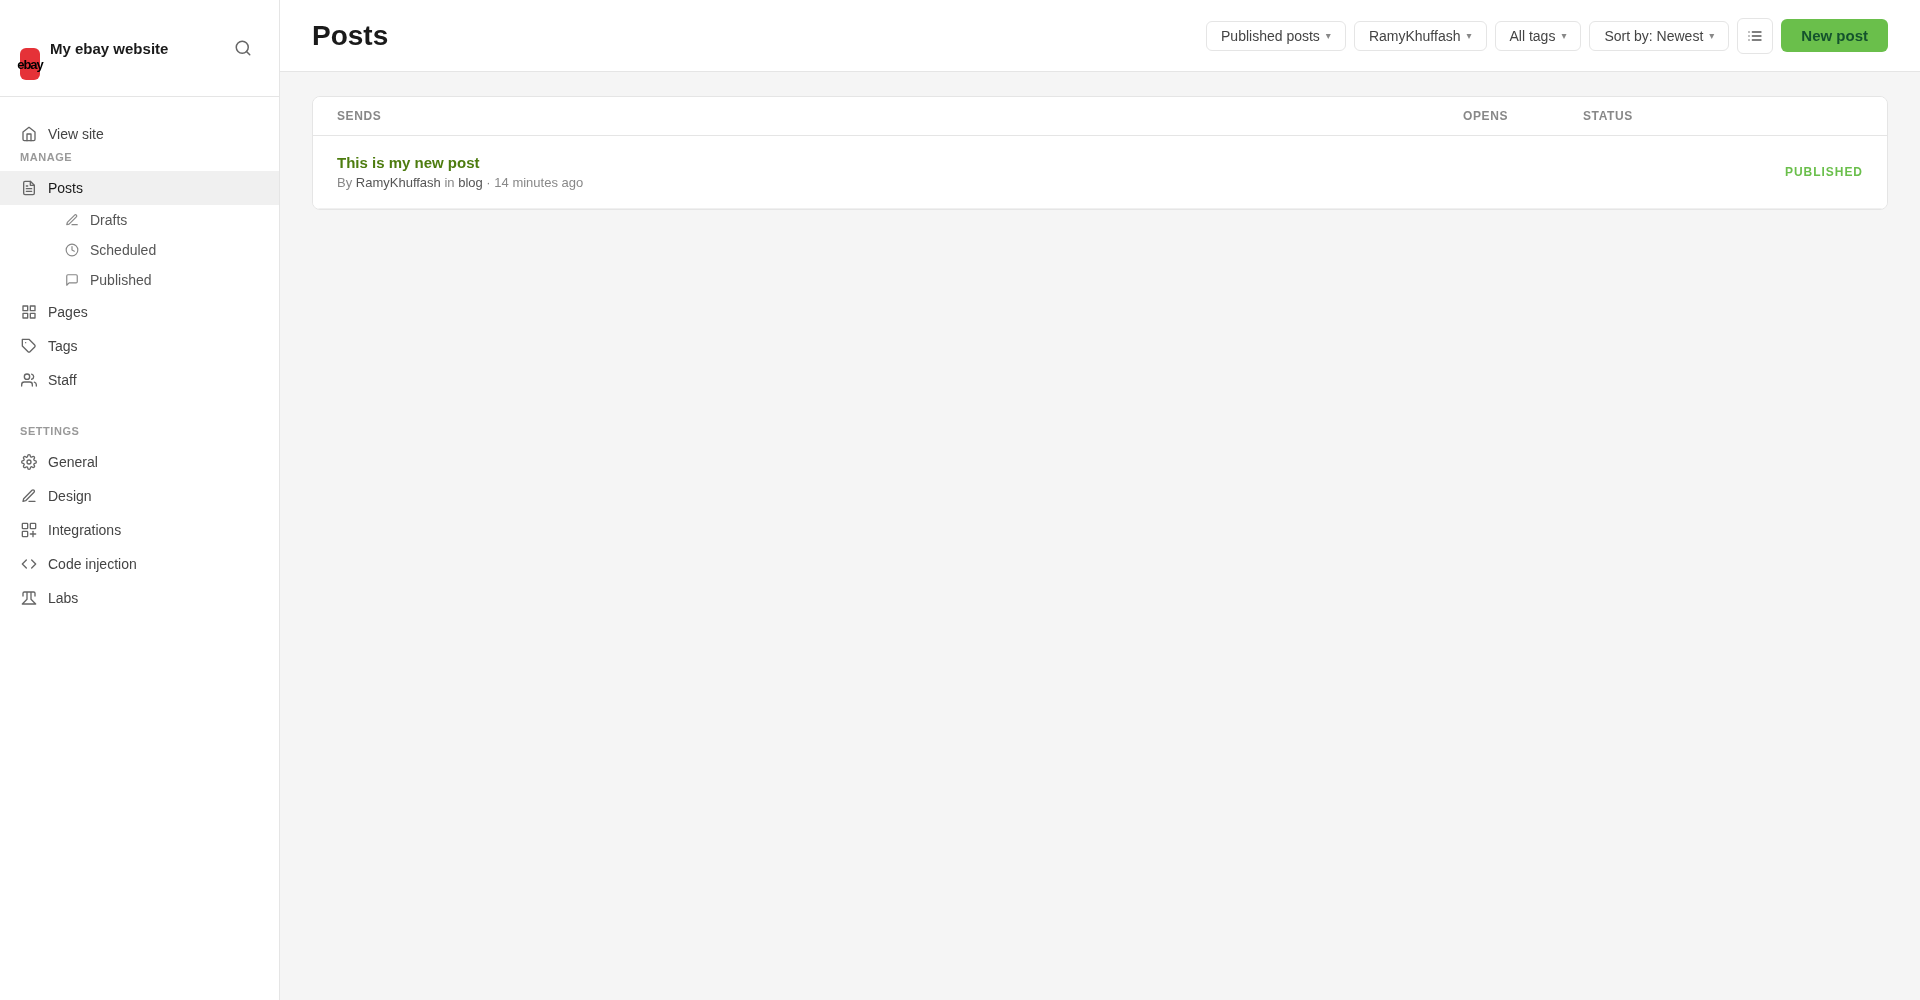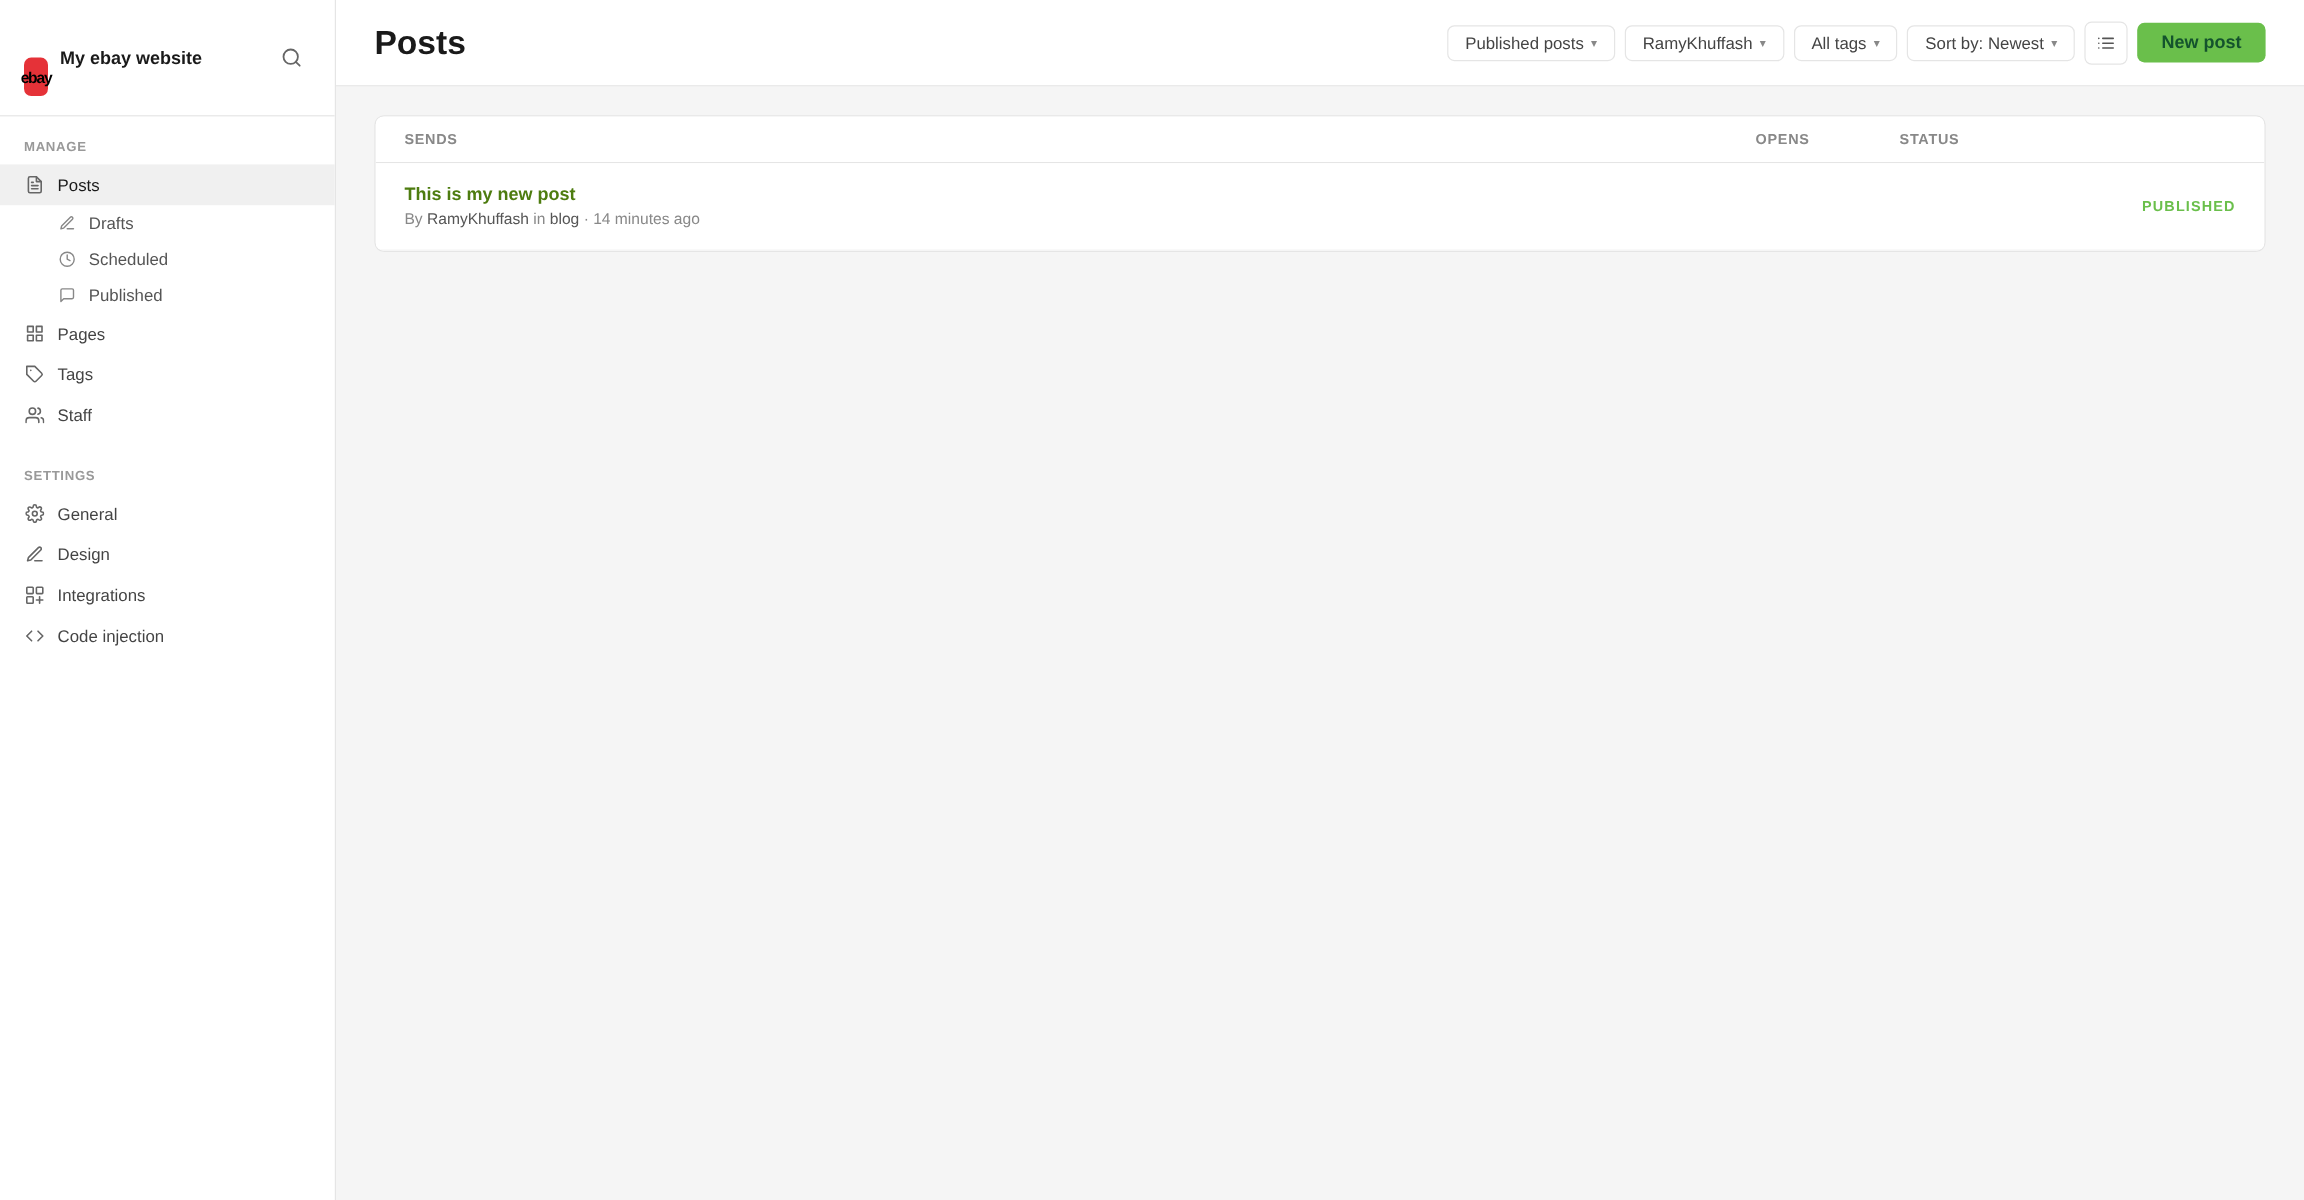--- a/index.html
+++ b/index.html
@@ -88,21 +88,21 @@
     .sidebar-item .item-icon {
       width: 18px;
       height: 18px;
       display: flex;
       align-items: center;
       justify-content: center;
       color: #666;
       flex-shrink: 0;
     }
     .sidebar-sub {
-      padding-left: 0;
+      padding-left: 16px;
     }
     .sidebar-sub-item {
       display: flex;
       align-items: center;
       gap: 10px;
       padding: 7px 20px 7px 48px;
       cursor: pointer;
       color: #555;
       font-size: 14px;
     }
@@ -245,20 +245,29 @@
     </div>
     <div class="search-icon-btn">
       <svg width="18" height="18" viewBox="0 0 24 24" fill="none" stroke="currentColor" stroke-width="2" stroke-linecap="round" stroke-linejoin="round">
         <circle cx="11" cy="11" r="8"></circle>
           <line x1="21" y1="21" x2="16.65" y2="16.65"></line>
       </svg>
     </div>
   </div>
 
   <div class="sidebar-section">
+    <div class="sidebar-item">
+      <span class="item-icon">
+        <svg width="16" height="16" viewBox="0 0 24 24" fill="none" stroke="currentColor" stroke-width="2" stroke-linecap="round" stroke-linejoin="round">
+          <path d="M3 9l9-7 9 7v11a2 2 0 01-2 2H5a2 2 0 01-2-2z"></path>
+            <polyline points="9 22 9 12 15 12 15 22"></polyline>
+        </svg>
+      </span>
+      <span>View site</span>
+    </div>
 
     <div class="sidebar-section-label">MANAGE</div>
 
     <div class="sidebar-item active">
       <span class="item-icon">
         <svg width="16" height="16" viewBox="0 0 24 24" fill="none" stroke="currentColor" stroke-width="2" stroke-linecap="round" stroke-linejoin="round">
           <path d="M14 2H6a2 2 0 00-2 2v16a2 2 0 002 2h12a2 2 0 002-2V8z"></path>
             <polyline points="14 2 14 8 20 8"></polyline>
           <line x1="16" y1="13" x2="8" y2="13"></line>
             <line x1="16" y1="17" x2="8" y2="17"></line>
@@ -371,20 +380,28 @@
     <div class="sidebar-item">
       <span class="item-icon">
         <svg width="16" height="16" viewBox="0 0 24 24" fill="none" stroke="currentColor" stroke-width="2" stroke-linecap="round" stroke-linejoin="round">
           <polyline points="16 18 22 12 16 6"></polyline>
             <polyline points="8 6 2 12 8 18"></polyline>
         </svg>
       </span>
       <span>Code injection</span>
     </div>
 
+    <div class="sidebar-item">
+      <span class="item-icon">
+        <svg width="16" height="16" viewBox="0 0 24 24" fill="none" stroke="currentColor" stroke-width="2" stroke-linecap="round" stroke-linejoin="round">
+          <path d="M9 3H5a2 2 0 00-2 2v4m6-6h10a2 2 0 012 2v4M9 3v11l-7 7h20l-7-7V3"></path>
+        </svg>
+      </span>
+      <span>Labs</span>
+    </div>
   </div>
 
 </div>
 
 <div class="main">
   <div class="main-header">
     <h1 class="page-title">Posts</h1>
     <div class="header-controls">
       <button class="filter-btn">
         <span>Published posts</span>

